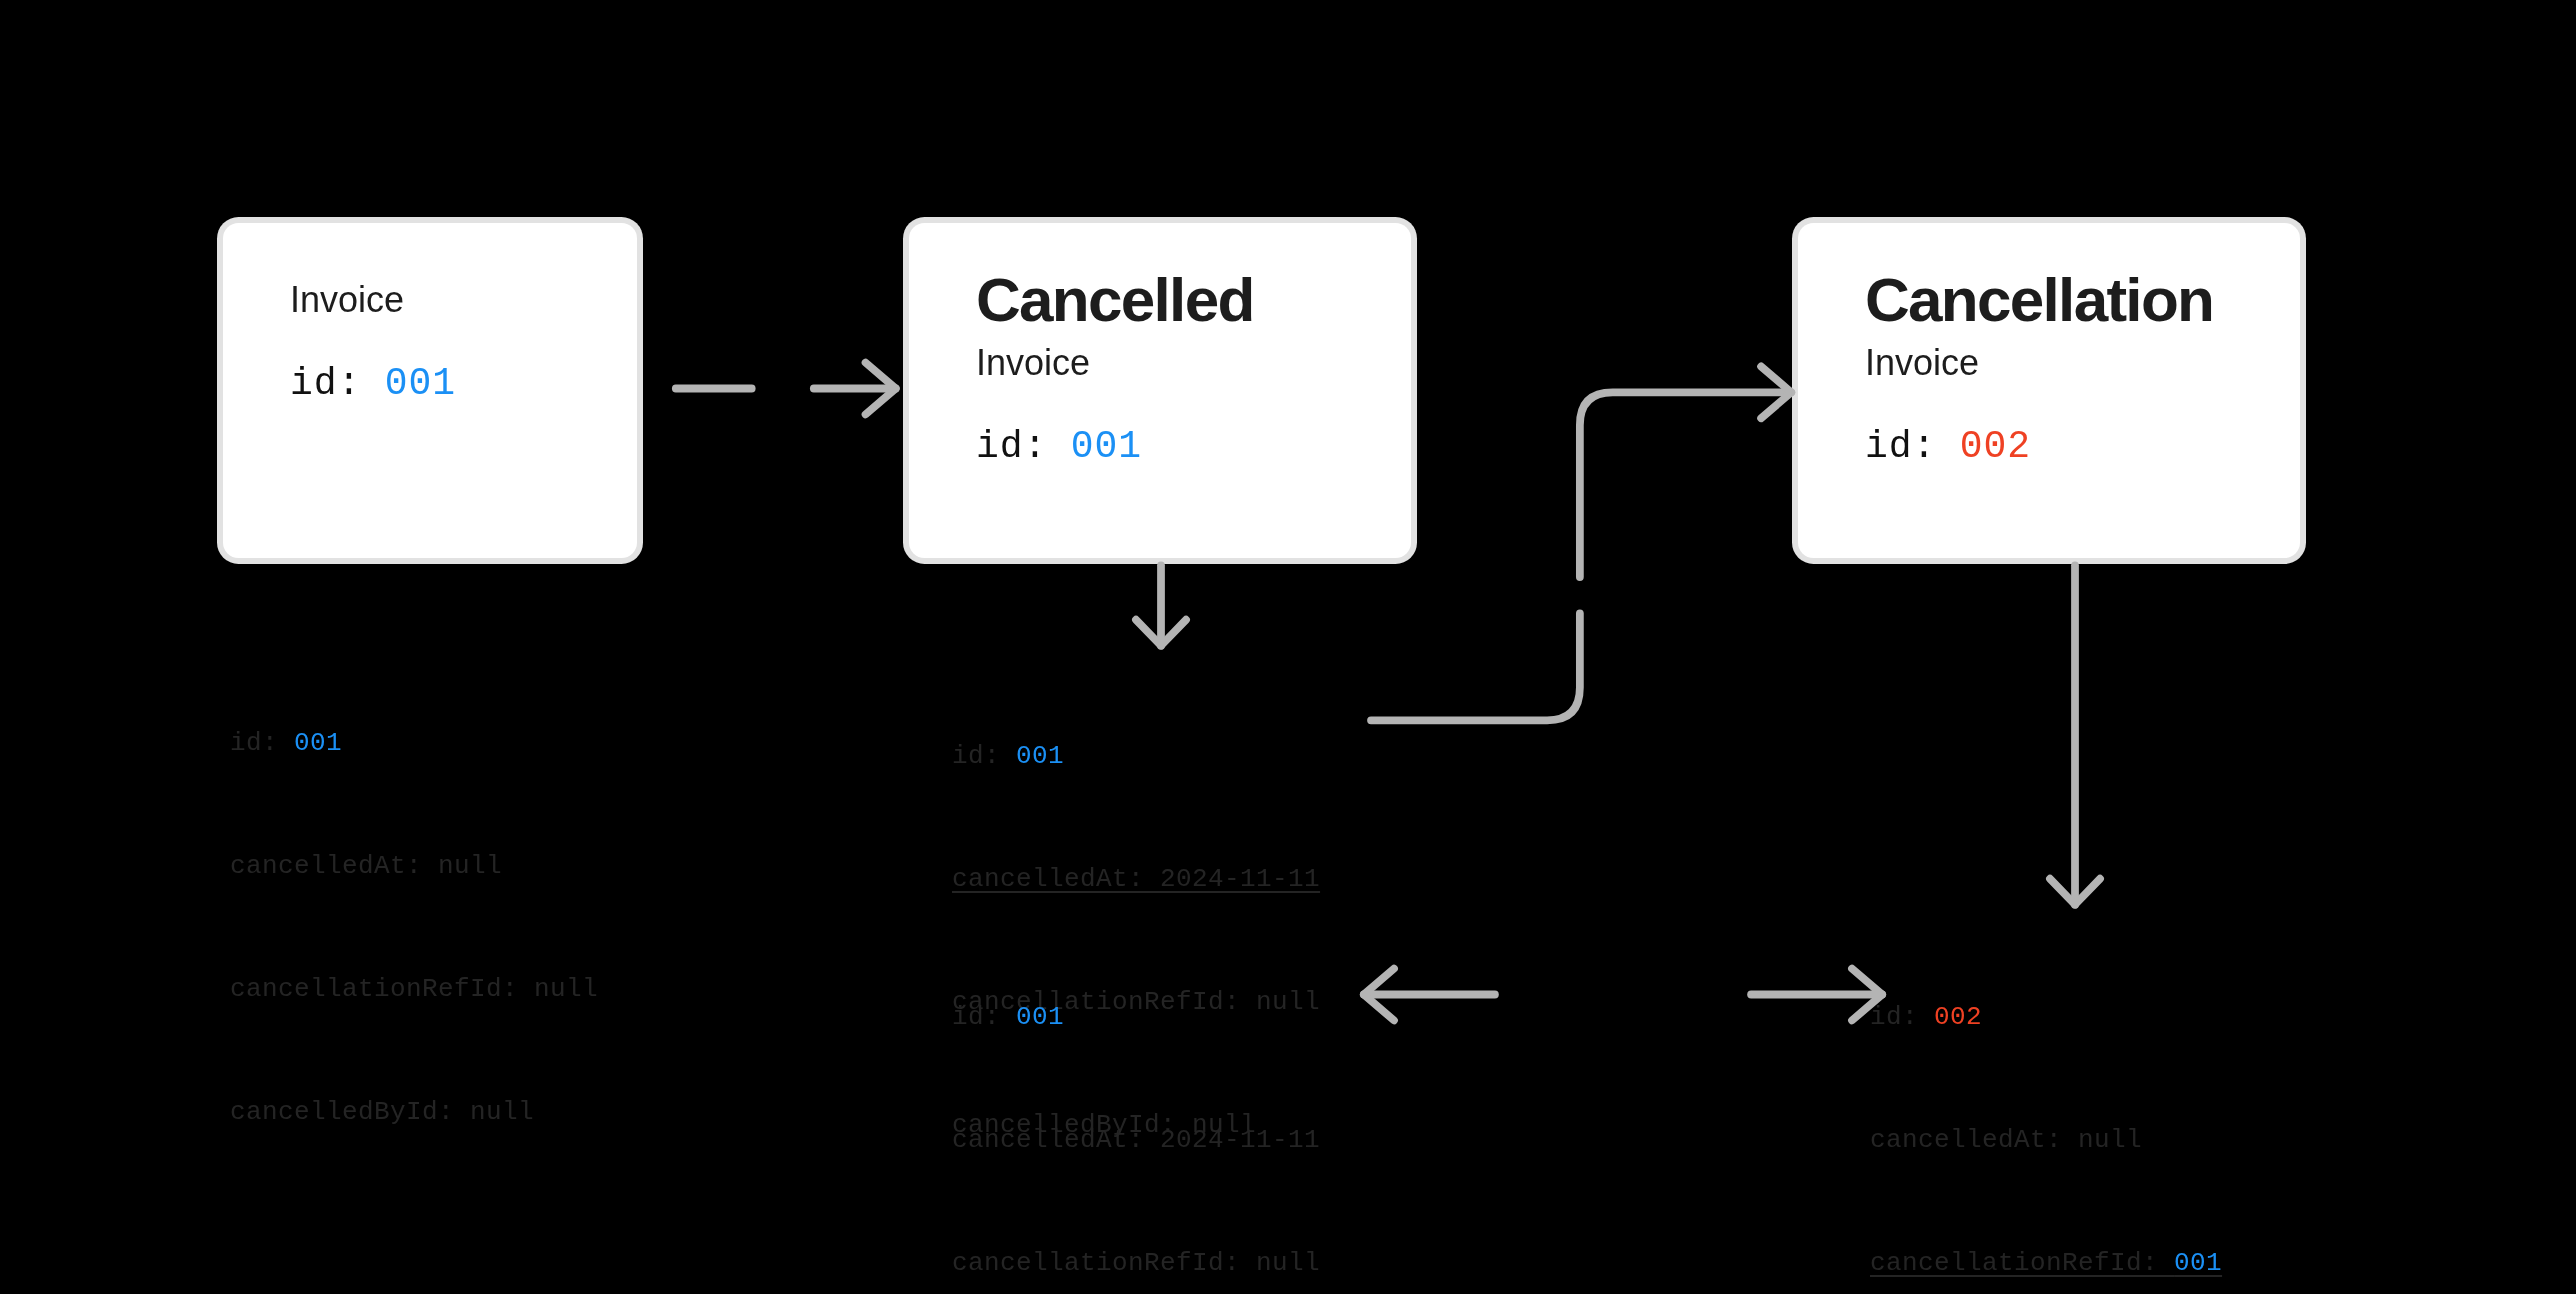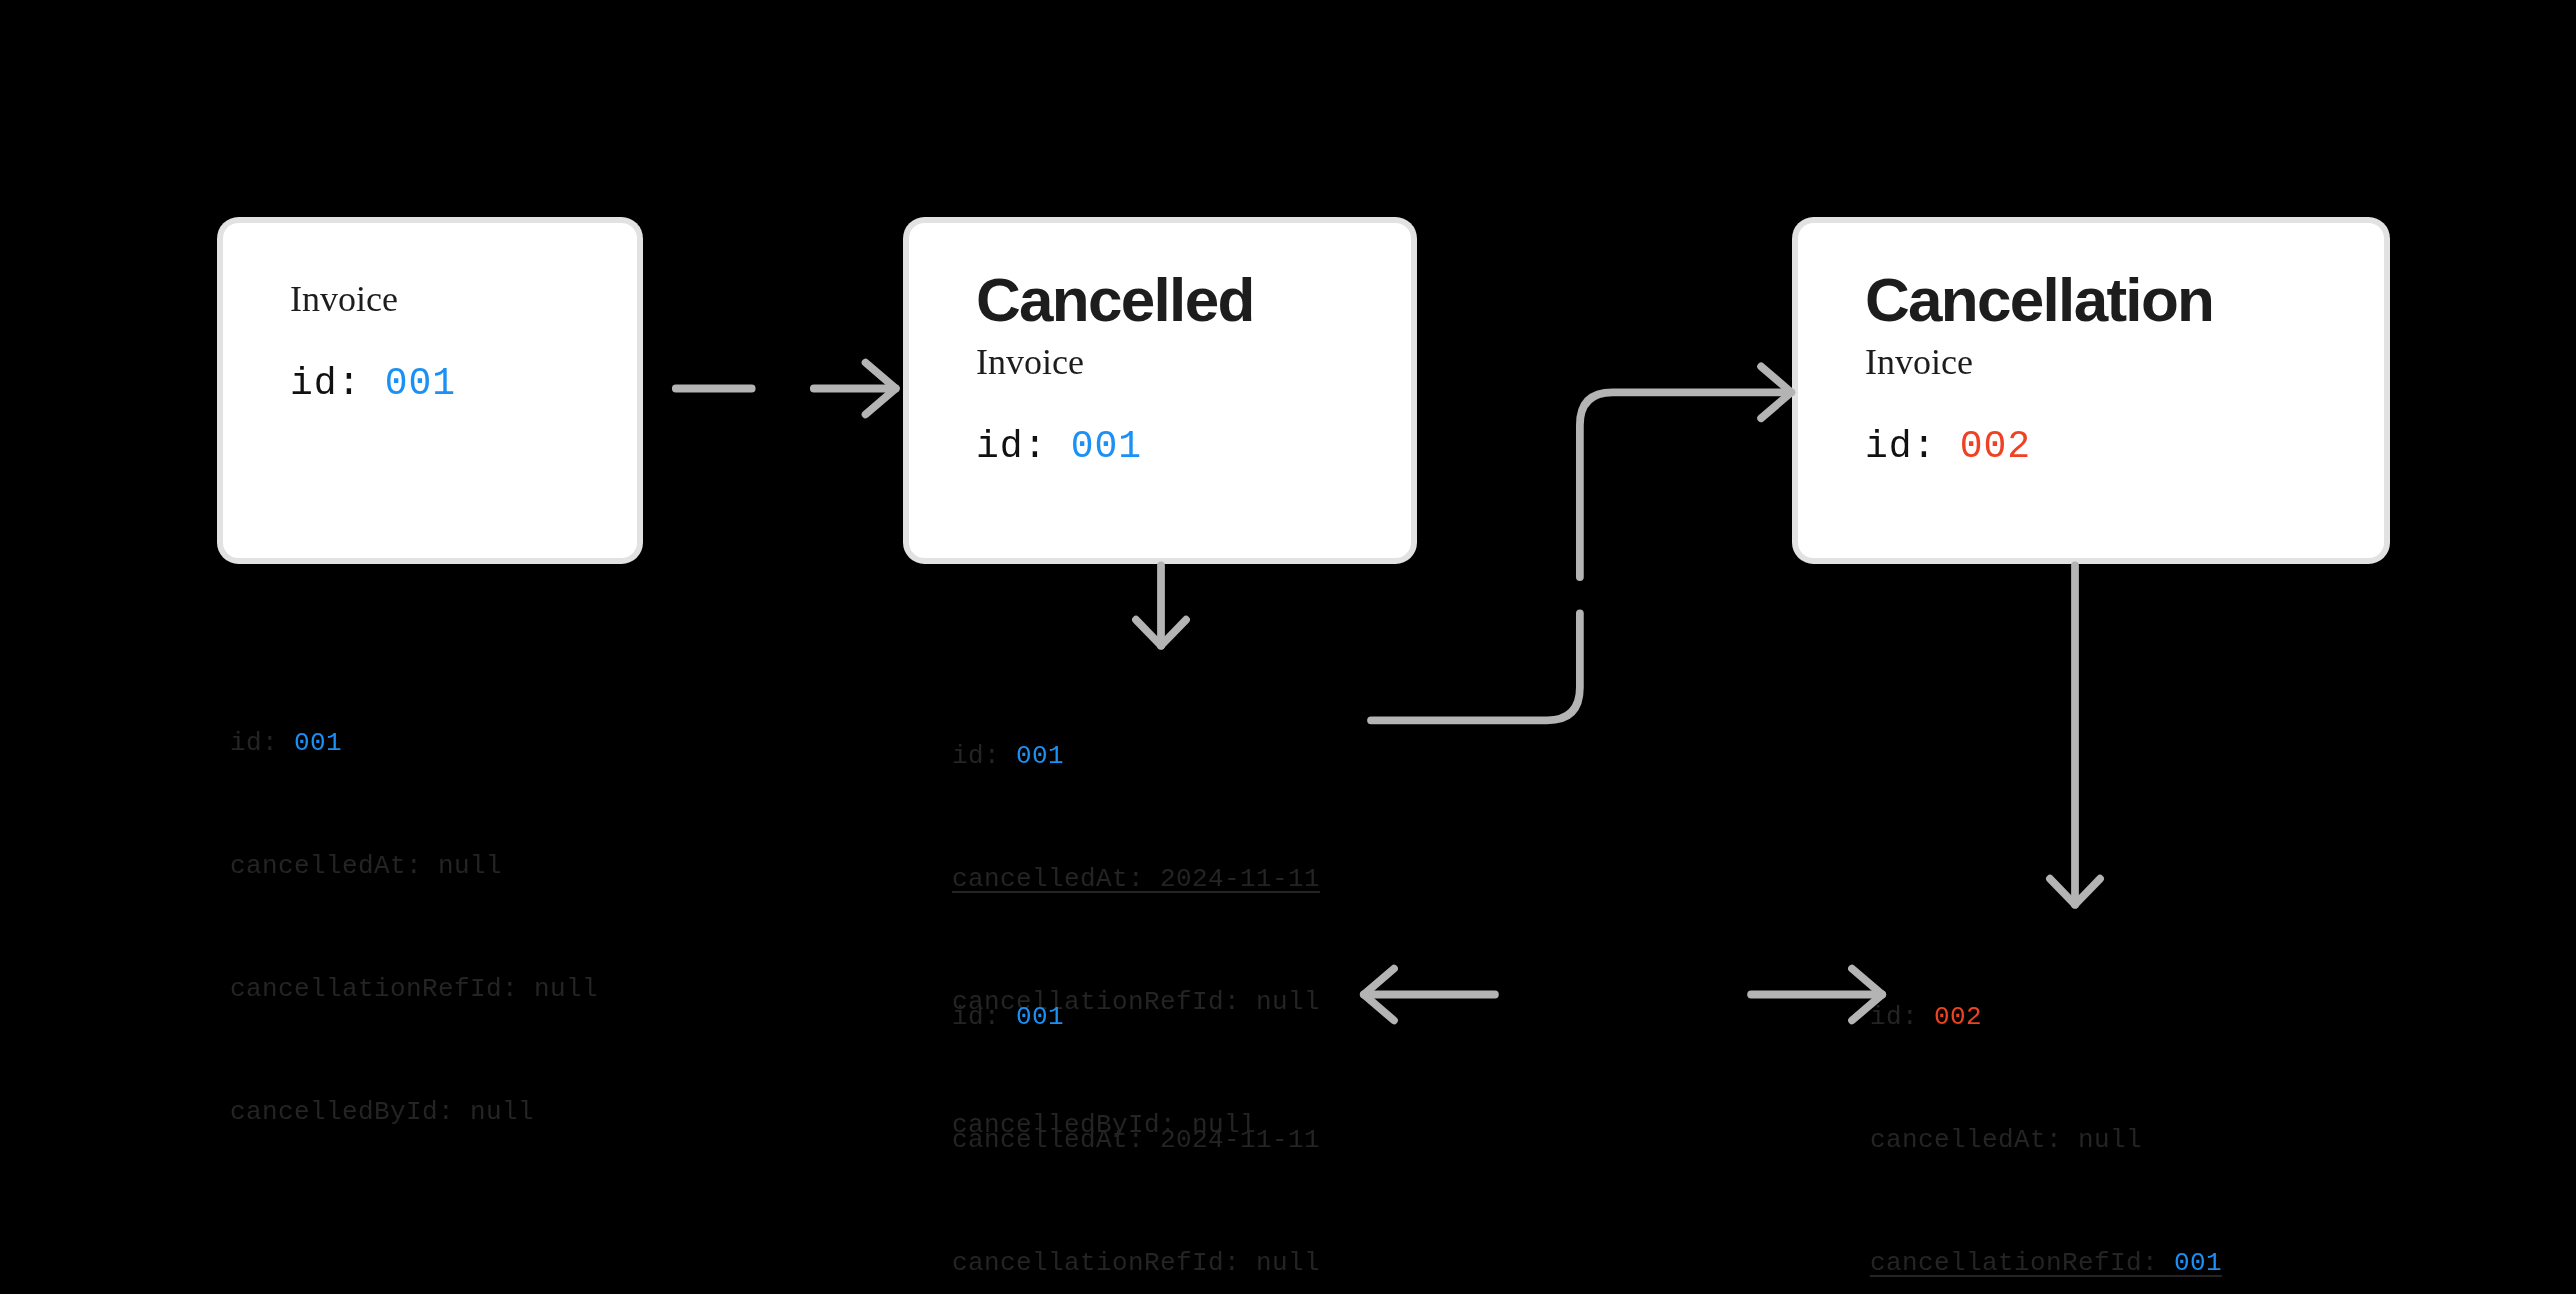--- a/index.html
+++ b/index.html
@@ -29,21 +29,21 @@
     font-family: "Liberation Sans", sans-serif;
     font-weight: bold;
     font-size: 62px;
     line-height: 1.02;
     letter-spacing: -1.7px;
     color: #1d1d1d;
     margin: 0;
     white-space: nowrap;
   }
   .card-subtitle {
-    font-family: Liberation Serif, serif;
+    font-family: Liberation Sans, sans-serif;
     font-weight: normal;
     font-size: 36px;
     line-height: 1.1;
     color: #1d1d1d;
     margin: 12px 0 12px 0;
     white-space: nowrap;
   }
   .card-id {
     font-family: "Liberation Mono", "DejaVu Sans Mono", monospace;
     font-size: 38px;
@@ -91,21 +91,21 @@
     <div class="card-subtitle">Invoice</div>
     <div class="card-id"><span>id: </span><span class="val-blue">001</span></div>
   </div>
 
   <div class="card" style="left:909px; top:223px; width:502px; height:335px;">
     <div class="card-title">Cancelled</div>
     <div class="card-subtitle">Invoice</div>
     <div class="card-id"><span>id: </span><span class="val-blue">001</span></div>
   </div>
 
-  <div class="card" style="left:1798px; top:223px; width:586px; height:335px;">
+  <div class="card" style="left:1798px; top:223px; width:502px; height:335px;">
     <div class="card-title">Cancellation</div>
     <div class="card-subtitle">Invoice</div>
     <div class="card-id"><span>id: </span><span class="val-red">002</span></div>
   </div>
 
   <div class="code-block" style="left:230px; top:641px;">
     <span class="line"><span>id: </span><span class="c-blue">001</span></span>
     <span class="line"><span>cancelledAt: null</span></span>
     <span class="line"><span>cancellationRefId: null</span></span>
     <span class="line"><span>cancelledById: null</span></span>

